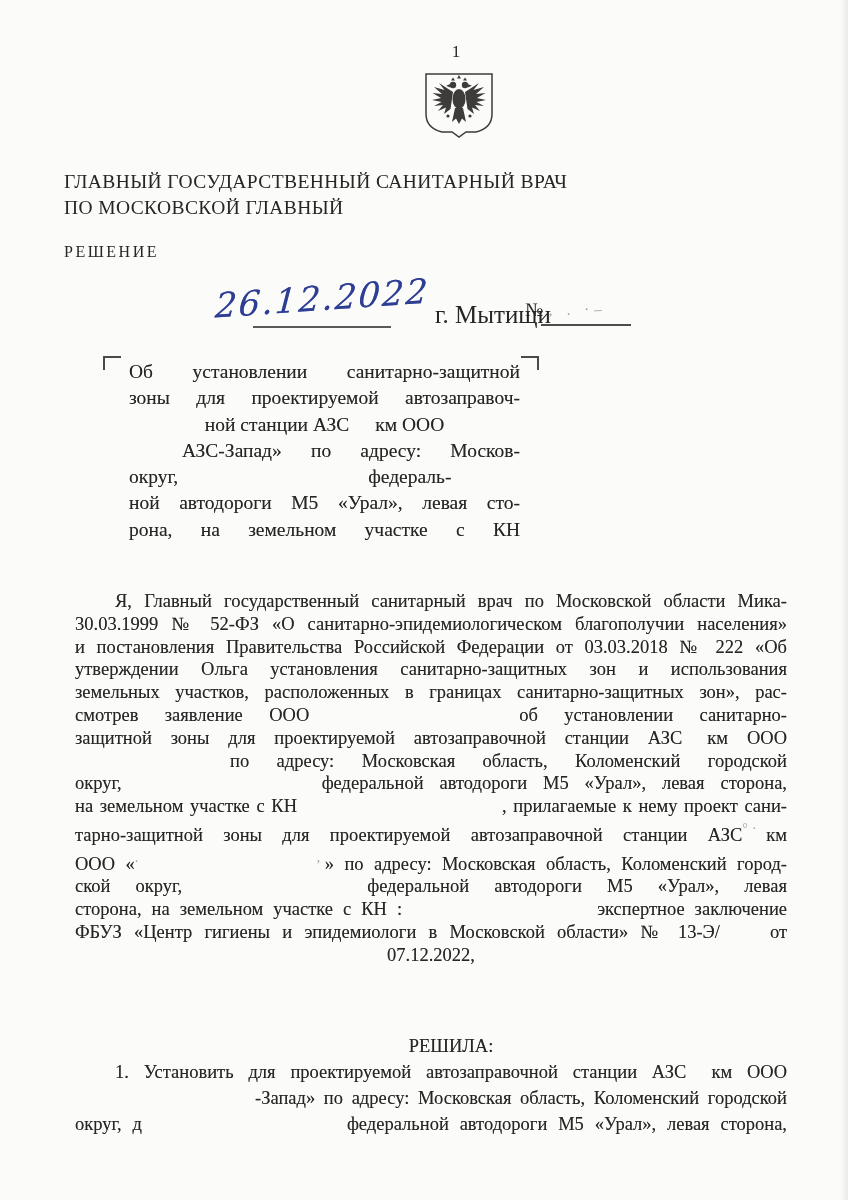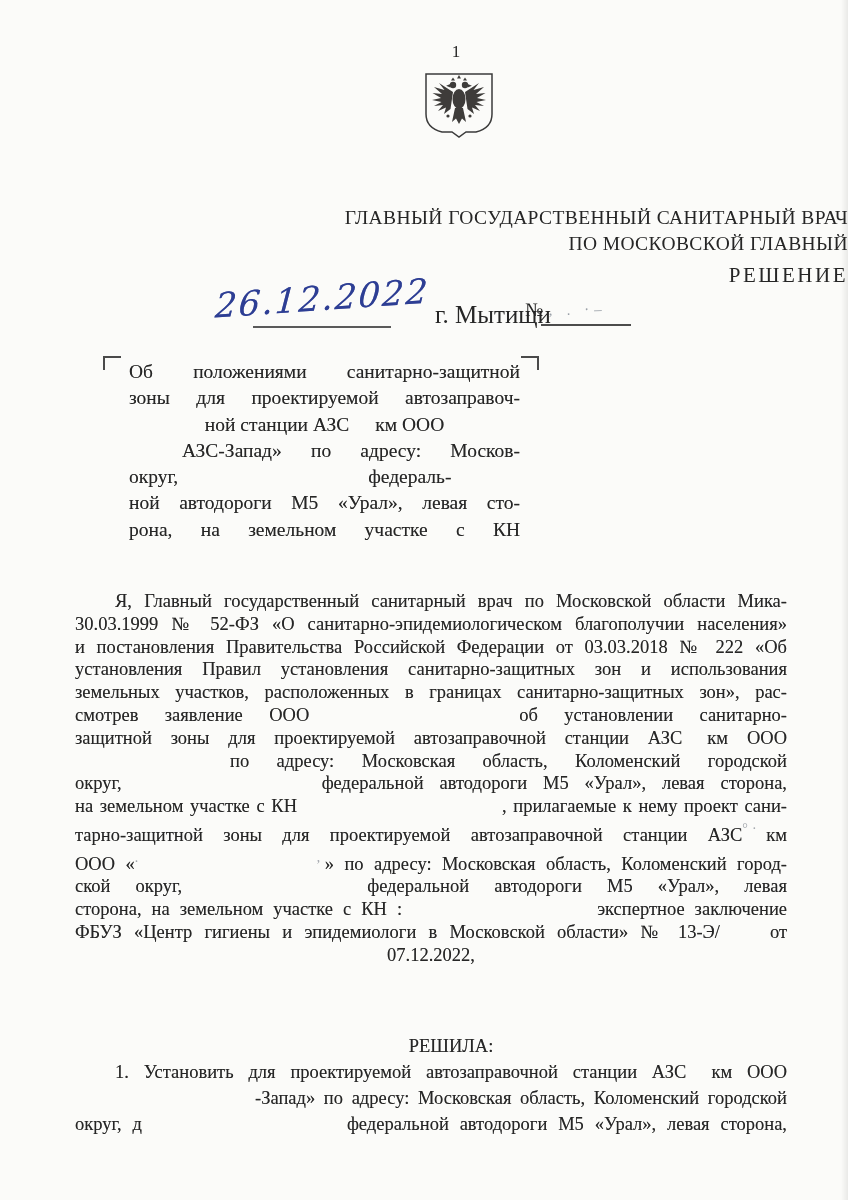--- a/index.html
+++ b/index.html
@@ -10,23 +10,23 @@
     background:#fbfbf9;
     overflow:hidden;
     font-family:"Liberation Serif","DejaVu Serif",serif;
     color:#262626;
   }
   .scan-edge{position:absolute;right:0;top:0;width:7px;height:100%;
     background:linear-gradient(to right,rgba(0,0,0,0),rgba(0,0,0,0.07));}
   .page-number{position:absolute;left:440px;top:42px;width:32px;text-align:center;
     font-size:17px;}
   .emblem-box{position:absolute;left:424px;top:72px;width:70px;height:66px;}
-  .centered-head{position:absolute;left:64px;width:784px;text-align:right;margin-top:36px;}
+  .centered-head{position:absolute;left:64px;width:784px;text-align:left;}
   .org-name{top:169px;font-size:19.5px;line-height:26px;letter-spacing:0.4px;}
-  .doc-type{top:227px;font-size:21px;letter-spacing:2.5px;}
+  .doc-type{top:243px;font-size:16px;letter-spacing:2.5px;}
   .handwritten{position:absolute;left:215px;top:278px;
     font-family:"DejaVu Serif",serif;font-style:italic;
     font-size:34px;letter-spacing:2px;
     transform:rotate(-4deg) skewX(-8deg);
     color:#2d3e94;text-shadow:0 0 0.6px rgba(45,62,148,0.6);}
   .date-underline{position:absolute;left:253px;top:326px;width:138px;height:2px;
     background:#5a5a5a;}
   .city-label{position:absolute;left:415px;top:301px;font-size:25px;margin-left:20px;}
   .number-label{position:absolute;left:525px;top:299px;font-size:19px;}
   .number-underline{position:absolute;left:541px;top:324px;width:90px;height:2px;
@@ -87,34 +87,34 @@
   <div class="date-underline"></div>
   <div class="city-label">г. Мытищи</div>
   <div class="number-label">№</div>
   <div class="number-faint">‚ . ·–</div>
   <div class="number-underline"></div>
 
   <div class="corner-bracket bracket-tl"></div>
   <div class="corner-bracket bracket-tr"></div>
 
   <div class="textblock subject-text">
-      <div class="tline just">Об положениями санитарно-защитной</div>
+      <div class="tline just">Об установлении санитарно-защитной</div>
       <div class="tline just">зоны для проектируемой автозаправоч-</div>
       <div class="tline">ной станции АЗС<span class="gap" style="width: 26px;"></span>км ООО</div>
       <div class="tline just"><span class="gap" style="width: 53px;"></span>АЗС-Запад» по адресу: Москов-</div>
       <div class="tline just">округ,<span class="gap" style="width: 190px;"></span>федераль-</div>
       <div class="tline just">ной автодороги М5 «Урал», левая сто-</div>
       <div class="tline just">рона, на земельном участке с КН</div>
     </div>
 
   <div class="textblock body-text">
       <div class="tline just"><span class="gap" style="width: 40px;"></span>Я, Главный государственный санитарный врач по Московской области Мика-</div>
       <div class="tline just">30.03.1999 № 52-ФЗ «О санитарно-эпидемиологическом благополучии населения»</div>
       <div class="tline just">и постановления Правительства Российской Федерации от 03.03.2018 № 222 «Об</div>
-      <div class="tline just">установления Правил установления санитарно-защитных зон и использования</div>
+      <div class="tline just">утверждении Ольга установления санитарно-защитных зон и использования</div>
       <div class="tline just">земельных участков, расположенных в границах санитарно-защитных зон», рас-</div>
       <div class="tline just">смотрев заявление ООО<span class="gap" style="width: 210px;"></span>об установлении санитарно-</div>
       <div class="tline just">защитной зоны для проектируемой автозаправочной станции АЗС<span class="gap" style="width: 25px;"></span>км ООО</div>
       <div class="tline just"><span class="gap" style="width: 155px;"></span>по адресу: Московская область, Коломенский городской</div>
       <div class="tline just">округ,<span class="gap" style="width: 200px;"></span>федеральной автодороги М5 «Урал», левая сторона,</div>
       <div class="tline just">на земельном участке с КН<span class="gap" style="width: 205px;"></span>, прилагаемые к нему проект сани-</div>
       <div class="tline just">тарно-защитной зоны для проектируемой автозаправочной станции АЗС<span class="gap faint" style="width: 24px;">°·</span>км</div>
       <div class="tline just">ООО «<span class="gap faint" style="width: 190px;">.  ‚</span>» по адресу: Московская область, Коломенский город-</div>
       <div class="tline just">ской округ,<span class="gap" style="width: 185px;"></span>федеральной автодороги М5 «Урал», левая</div>
       <div class="tline just">сторона, на земельном участке с КН :<span class="gap" style="width: 195px;"></span>экспертное заключение</div>

